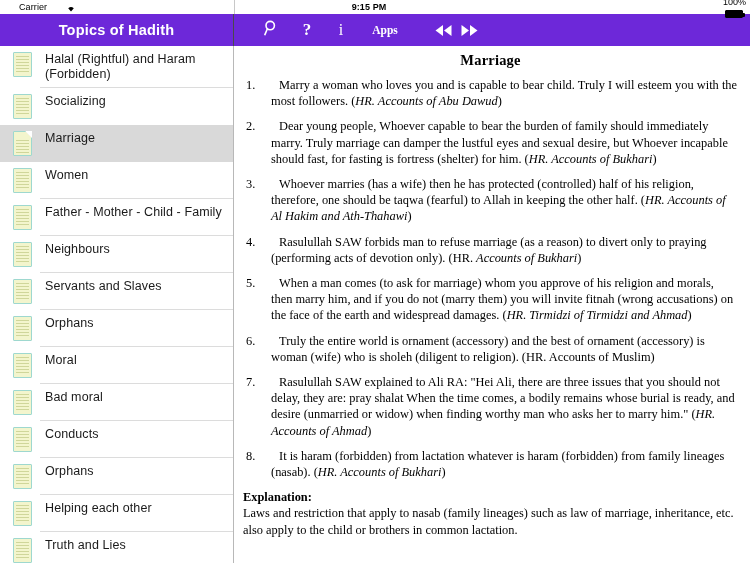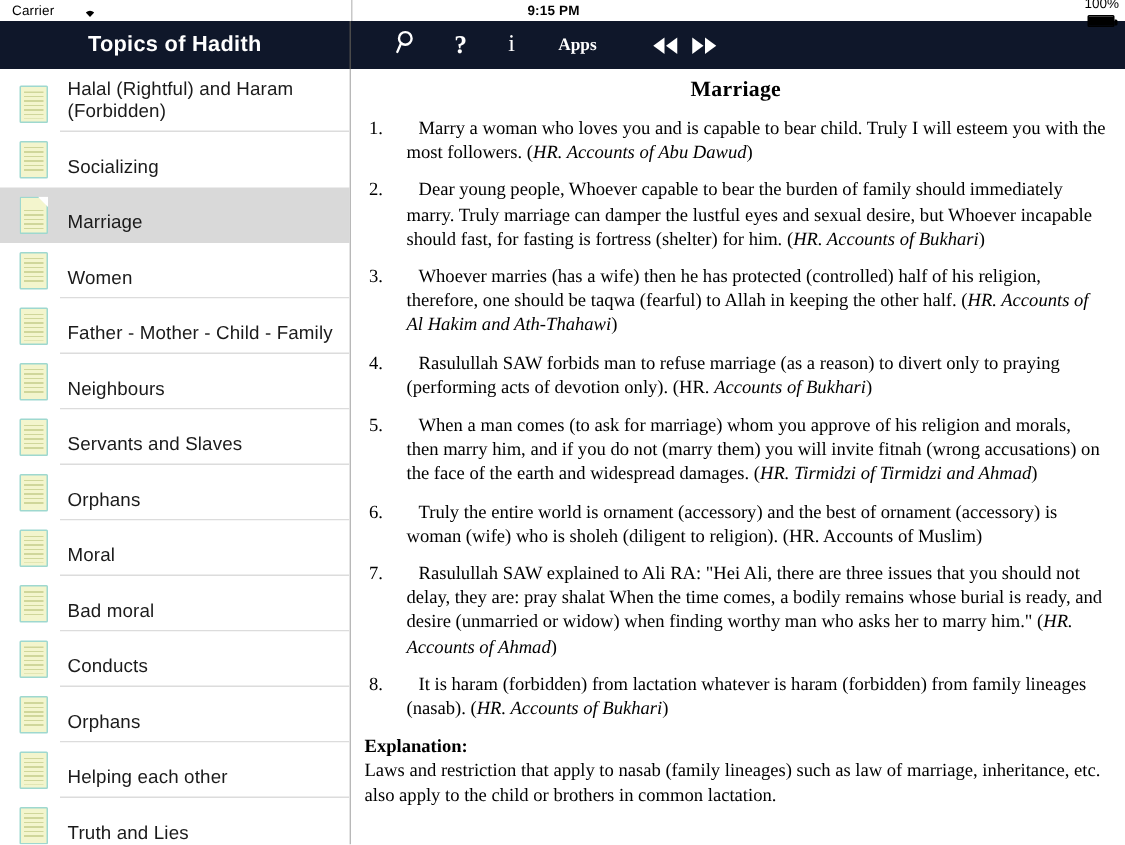--- a/index.html
+++ b/index.html
@@ -16,21 +16,21 @@
   .statusbar {
     height: 14px;
     flex: 0 0 14px;
     background: #ffffff;
     display: flex;
     align-items: center;
     font-size: 9px;
     color: #000;
     position: relative;
   }
-  .sb-left { display: flex; align-items: center; gap: 19px; padding-left: 8px; }
+  .sb-left { display: flex; align-items: center; gap: 19px; padding-left: 19px; }
   .sb-carrier { font-size: 9px; letter-spacing: .1px; }
   .wifi-icon { display: inline-block; width: 10px; height: 8px; position: relative; top: 1px; }
   .sb-center {
     position: absolute; left: 0; right: 12px; text-align: center;
     font-size: 9px; font-weight: bold; letter-spacing: .1px;
   }
   .sb-right {
     margin-left: auto; padding-right: 4px;
     display: flex; align-items: center; gap: 3px; font-size: 9px; flex-direction: column;
   }
@@ -44,21 +44,21 @@
   }
   .battery i { display: block; height: 100%; background: #000; }
   .sb-divider {
     position: absolute; left: 234px; top: 0; bottom: 0; width: 1px; background: #c8c8c8;
   }
 
   
   .navbar {
     height: 32px;
     flex: 0 0 32px;
-    background: #0f172a;
+    background: #6d28d9;
     display: flex;
     align-items: stretch;
     color: #fff;
   }
   .nav-left {
     width: 234px;
     display: flex; align-items: center; justify-content: center;
     border-right: 1px solid #4a4a4a;
   }
   .nav-title { font-size: 14.5px; font-weight: bold; color: #fff; letter-spacing: .2px; }
@@ -86,21 +86,21 @@
     width: 234px;
     flex: 0 0 234px;
     background: #ffffff;
     border-right: 1px solid #b8b8b8;
     overflow: hidden;
     position: relative;
   }
   .row {
     position: relative;
     display: flex;
-    align-items: flex-end;
+    align-items: flex-start;
     min-height: 32px;
     padding: 6px 4px 6px 13px;
     background: #ffffff;
     cursor: pointer;
   }
   .row.selected { background: #d9d9d9; }
   .row::after {
     content: "";
     position: absolute;
     left: 40px; right: 0; bottom: 0;

